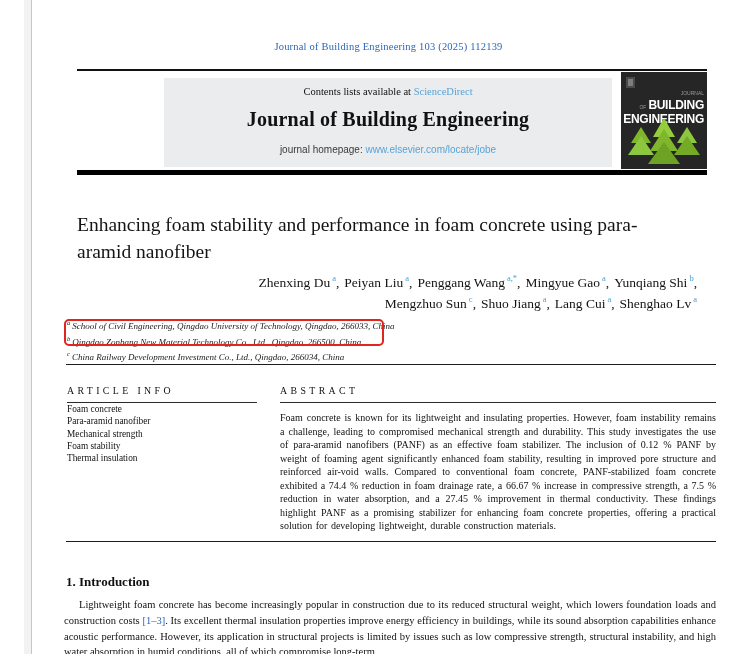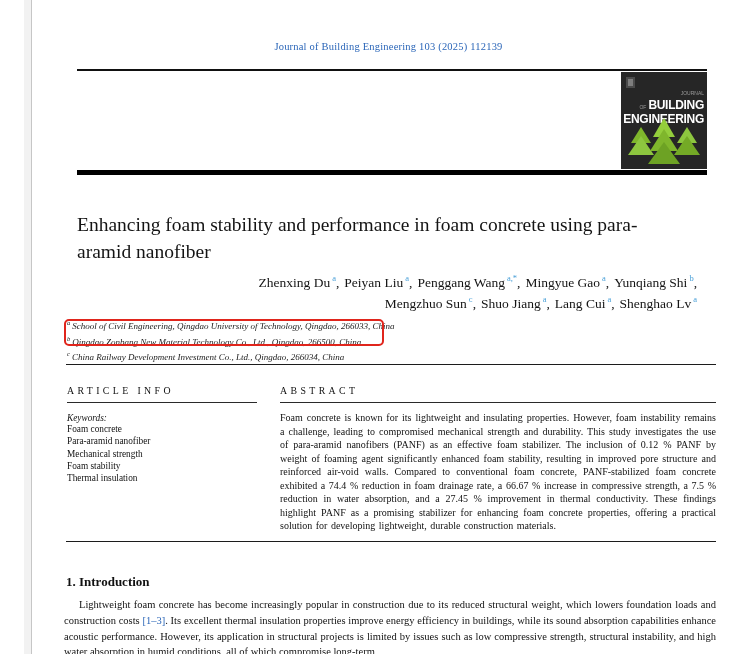--- a/index.html
+++ b/index.html
@@ -107,20 +107,25 @@
 
 <div class="page">
   <div class="page-edge-strip"></div>
   <div class="page-edge-line"></div>
 
   <div class="citation-line">Journal of Building Engineering 103 (2025) 112139</div>
 
   <div class="rule-top"></div>
 
 
+  <div class="masthead-box">
+    <div class="contents-line"><span>Contents lists available at </span><span class="link-light">ScienceDirect</span></div>
+    <div class="journal-title">Journal of Building Engineering</div>
+    <div class="homepage-line"><span>journal homepage: </span><span class="link-light">www.elsevier.com/locate/jobe</span></div>
+  </div>
 
   <div class="cover">
     <div class="cover-mark">
         <div class="cover-mark-inner"></div>
       </div>
     <div class="cover-titles">
       <div><span class="cover-small">JOURNAL OF</span><span>BUILDING</span></div>
       <div>ENGINEERING</div>
     </div>
     <svg class="cover-trees" width="86" height="52" viewBox="0 0 86 52">
@@ -148,21 +153,20 @@
     <div><sup>b</sup><span>Qingdao Zonbang New Material Technology Co., Ltd., Qingdao, 266500, China</span></div>
     <div><sup>c</sup><span>China Railway Development Investment Co., Ltd., Qingdao, 266034, China</span></div>
   </div>
   <div class="highlight-box"></div>
 
   <div class="rule-affil"></div>
 
   <div class="info-col">
     <div class="col-head">ARTICLE INFO</div>
     <div class="col-rule"></div>
-    <div class="kw-label">Keywords:</div>
     <div class="kw-item">Foam concrete</div>
     <div class="kw-item">Para-aramid nanofiber</div>
     <div class="kw-item">Mechanical strength</div>
     <div class="kw-item">Foam stability</div>
     <div class="kw-item">Thermal insulation</div>
   </div>
 
   <div class="abs-col">
     <div class="col-head">ABSTRACT</div>
     <div class="col-rule"></div>

